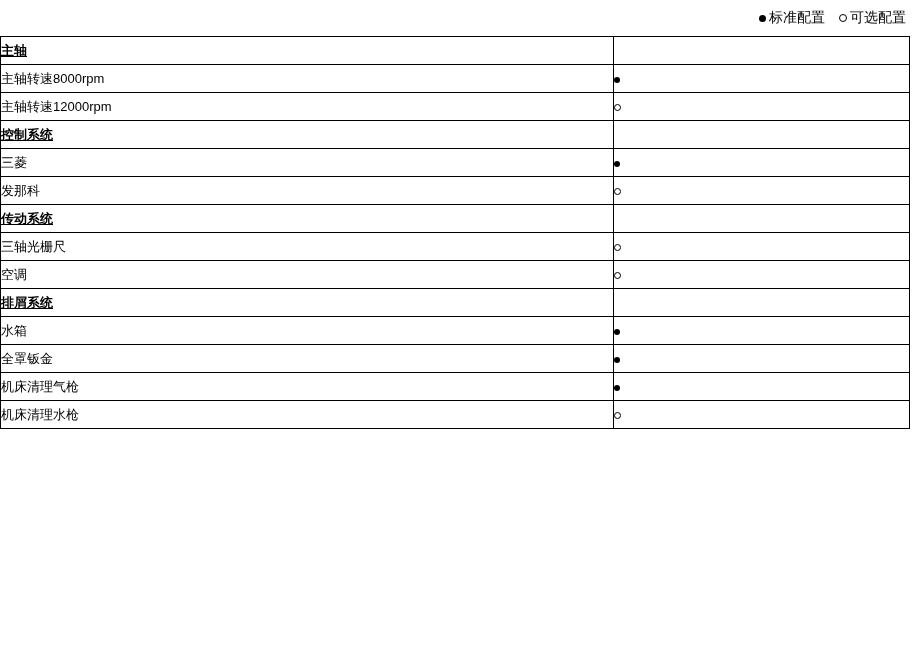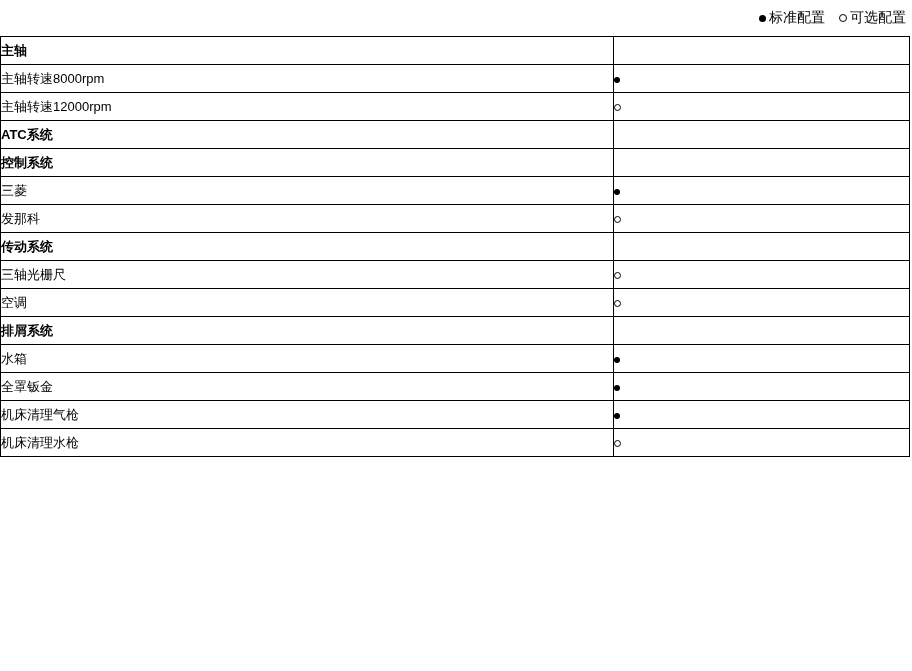--- a/index.html
+++ b/index.html
@@ -67,20 +67,21 @@
     box-sizing: border-box;
   }
   .cell-label {
     padding-left: 8px;
     font-size: 13px;
     white-space: nowrap;
     overflow: hidden;
   }
   .section-row td {
     font-weight: bold;
+    text-decoration: underline;
   }
   .col-label { width: 613px; }
   .col-mark  { width: 296px; }
   .cell-mark {
     padding-left: 8px;
   }
   .dot-filled {
     width: 6px;
     height: 6px;
     border-radius: 50%;
@@ -127,24 +128,20 @@
         </tr>
         <tr>
           <td class="cell-label">主轴转速8000rpm</td>
           <td class="cell-mark"><span class="dot-filled"></span></td>
         </tr>
         <tr>
           <td class="cell-label">主轴转速12000rpm</td>
           <td class="cell-mark"><span class="dot-open"></span></td>
         </tr>
         <tr class="section-row">
-          <td class="cell-label">ATC系统</td>
-          <td class="cell-mark"><span class="dot-none"></span></td>
-        </tr>
-        <tr class="section-row">
           <td class="cell-label">控制系统</td>
           <td class="cell-mark"><span class="dot-none"></span></td>
         </tr>
         <tr>
           <td class="cell-label">三菱</td>
           <td class="cell-mark"><span class="dot-filled"></span></td>
         </tr>
         <tr>
           <td class="cell-label">发那科</td>
           <td class="cell-mark"><span class="dot-open"></span></td>

